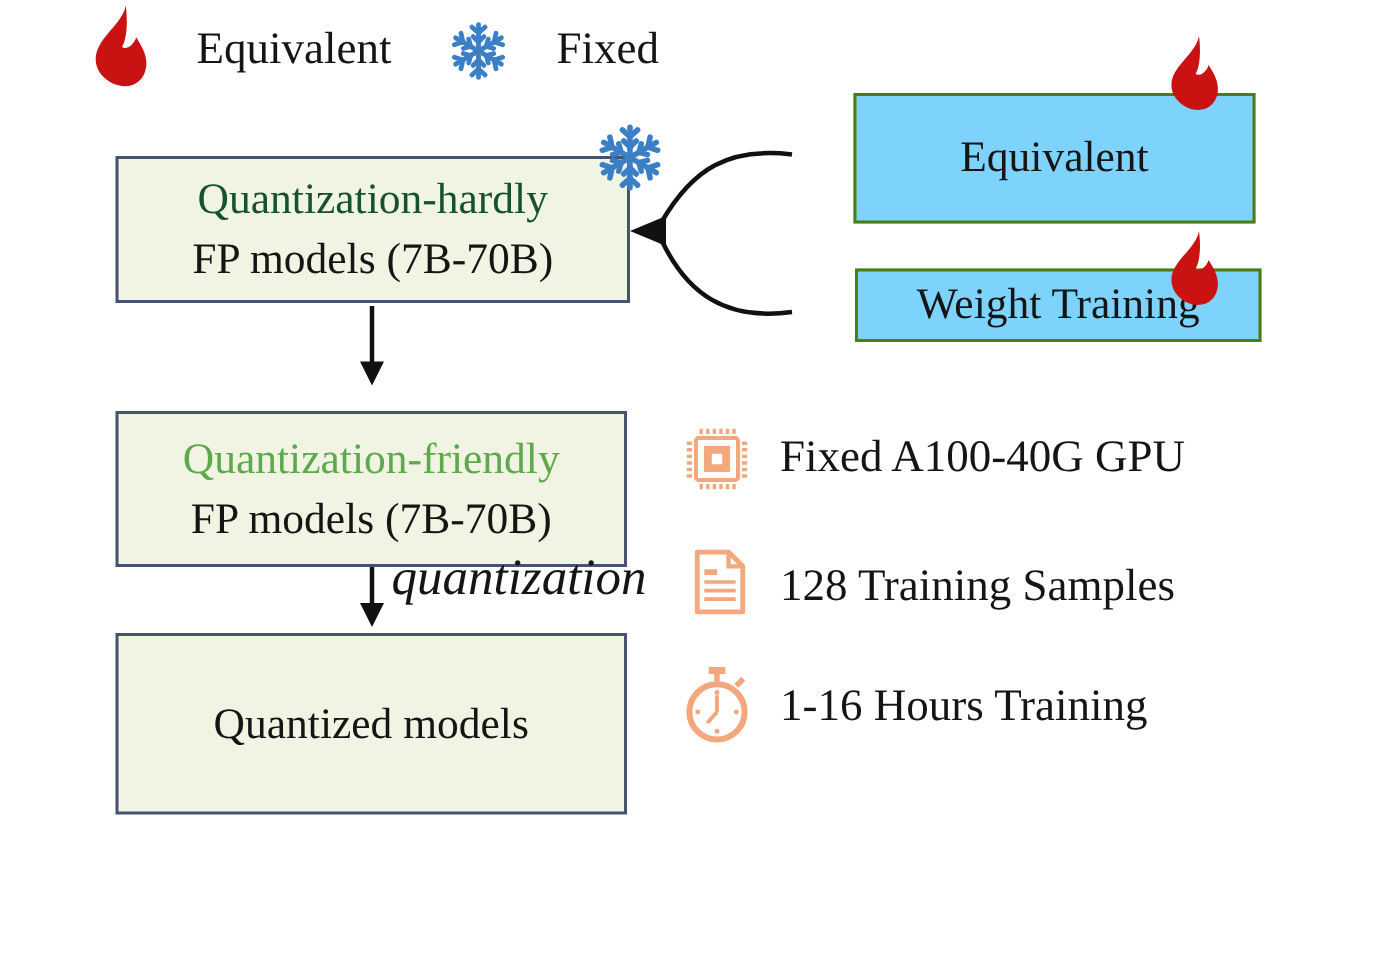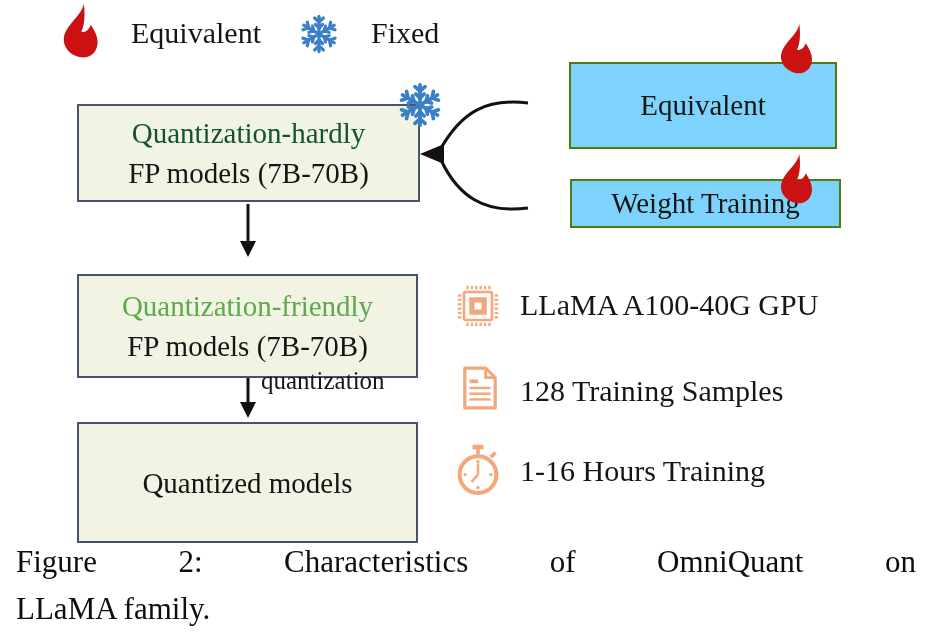--- a/index.html
+++ b/index.html
@@ -12,21 +12,21 @@
   .node{
     position:absolute;background:#f1f4e3;border:2px solid #45536f;
     display:flex;flex-direction:column;align-items:center;justify-content:center;
     text-align:center;box-sizing:border-box;
   }
   .node .ln{font-size:29px;line-height:40px;white-space:nowrap;}
   .red-text{color:#14532d;}
   .green-text{color:#5ea84e;}
   .pink{background:#7dd3fc;border:2px solid #4d7c0f;margin-left:41px;}
   .pink .ln{line-height:37px;}
-  .flow-label{font-size:25px;white-space:nowrap;}
+  .flow-label{font-size:34px;white-space:nowrap;font-style:italic;}
   .res-label{font-size:30px;white-space:nowrap;}
   .caption{position:absolute;left:16px;top:538px;width:900px;font-size:31px;line-height:47px;color:#0e0e0e;}
   .caption .l1{text-align:justify;text-align-last:justify;}
   .caption .l2{text-align:left;}
   svg{display:block;}
 </style>
 </head>
 <body>
 
 <div class="figure">
@@ -133,21 +133,21 @@
           <line x1="1" y1="37" x2="5" y2="37"></line>
         <line x1="43" y1="12" x2="47" y2="12"></line>
           <line x1="43" y1="17" x2="47" y2="17"></line>
           <line x1="43" y1="22" x2="47" y2="22"></line>
           <line x1="43" y1="27" x2="47" y2="27"></line>
           <line x1="43" y1="32" x2="47" y2="32"></line>
           <line x1="43" y1="37" x2="47" y2="37"></line>
       </g>
     </g>
   </svg>
-  <div class="abs res-label" style="left:520px;top:288px;">LLaMA A100-40G GPU</div>
+  <div class="abs res-label" style="left:520px;top:288px;">Fixed A100-40G GPU</div>
 
   <svg class="abs" style="left:461px;top:364px;" width="38" height="48" viewBox="0 0 40 50">
     <g stroke="#f2a77c" fill="none">
       <path d="M4 4 H26 L36 14 V46 H4 Z" stroke-width="3.4" stroke-linejoin="round"></path>
       <path d="M26 4 V14 H36" stroke-width="3"></path>
       <line x1="9" y1="18" x2="18" y2="18" stroke-width="4"></line>
       <line x1="9" y1="25" x2="31" y2="25" stroke-width="2.6"></line>
       <line x1="9" y1="31" x2="31" y2="31" stroke-width="2.6"></line>
       <line x1="9" y1="37" x2="31" y2="37" stroke-width="2.6"></line>
     </g>
@@ -165,18 +165,14 @@
     </g>
     <g fill="#f2a77c" stroke="none">
       <circle cx="25" cy="20" r="1.8"></circle>
         <circle cx="39" cy="34" r="1.8"></circle>
         <circle cx="25" cy="48" r="1.8"></circle>
         <circle cx="11" cy="34" r="1.8"></circle>
     </g>
   </svg>
   <div class="abs res-label" style="left:520px;top:454px;">1-16 Hours Training</div>
 
-  <div class="caption">
-    <div class="l1">Figure 2: Characteristics of OmniQuant on</div>
-    <div class="l2">LLaMA family.</div>
-  </div>
 
 </div>
 
 </body></html>

